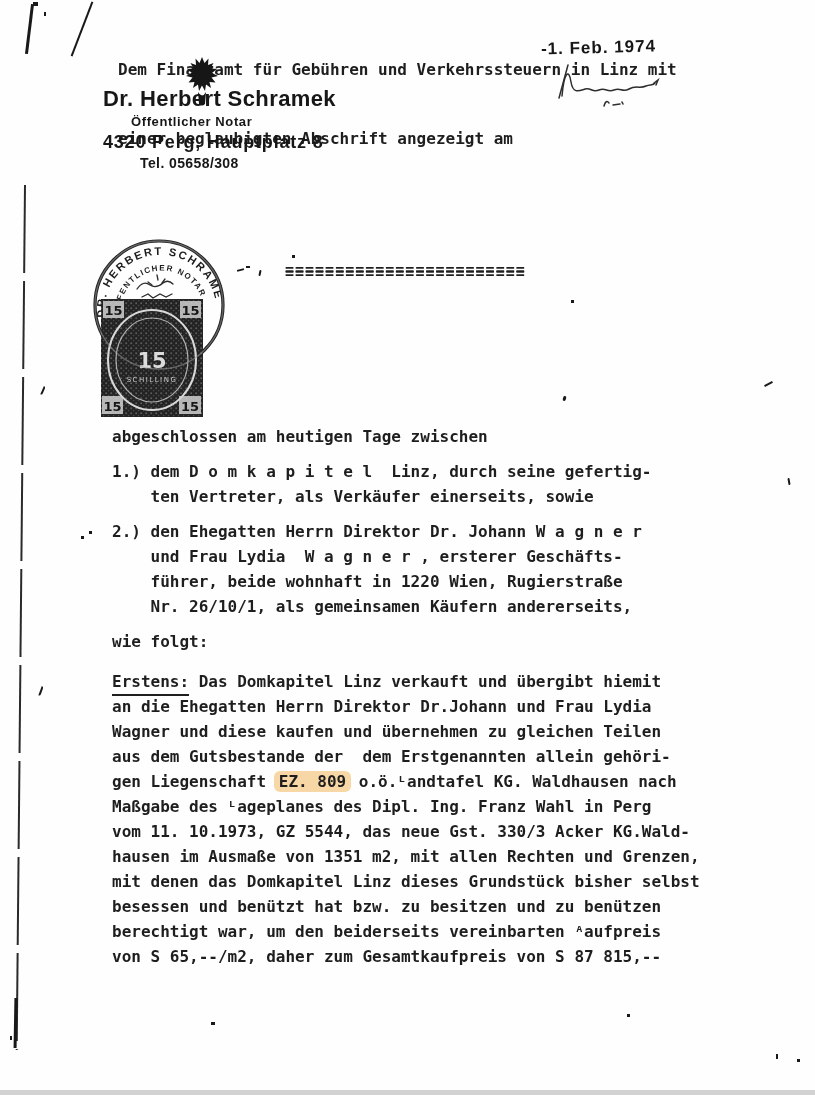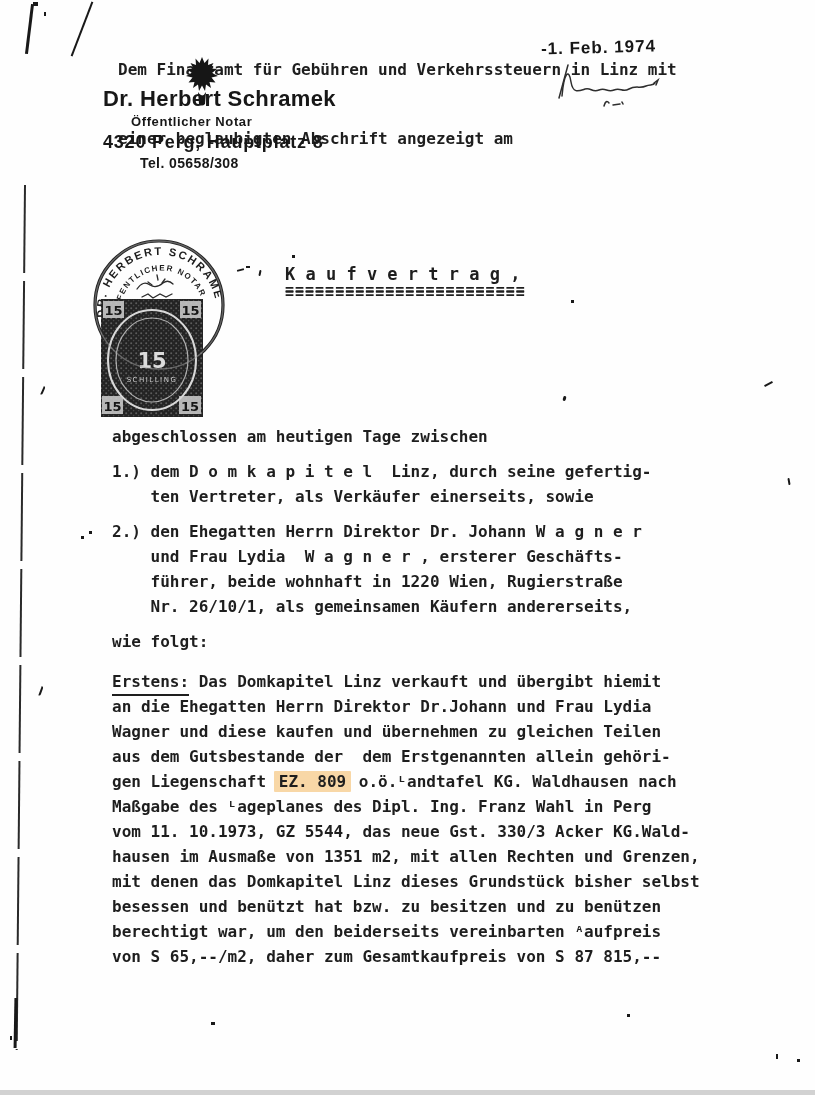--- a/index.html
+++ b/index.html
@@ -28,21 +28,21 @@
   .title-block{ position:absolute; left:285px; top:264px; }
   .title-heading{ font-size:17px; line-height:20px; white-space:pre; }
   .title-underline{ position:relative; height:14px; margin-top:1px; }
   .title-underline span{ position:absolute; left:0; top:0; font-size:15px; line-height:8px; letter-spacing:1px; white-space:pre; }
   .title-underline span.row2{ top:4px; }
   
   .contract-body{ position:absolute; left:112px; top:424px; font-size:16px; line-height:25px; white-space:pre; }
   .para{ margin:0 0 10px 0; }
   .para.gap-lg{ margin-top:15px; }
   .seg-underline{ border-bottom:2.5px solid #1e1e1e; padding-bottom:3px; }
-  .seg-highlight{ background:var(--hl,#f8d7a6); border-radius:1px; padding:1px 5px; margin:9px -2px; }
+  .seg-highlight{ background:var(--hl,#f8d7a6); border-radius:6px; padding:1px 5px; margin:9px -2px; }
   
   .seal{ position:absolute; left:85px; top:237px; }
   
   .art{ position:absolute; background:#191919; }
   .fold-line{
     position:absolute; left:24px; top:185px; width:2px; height:865px;
     transform:rotate(0.55deg); transform-origin:top center;
     background:repeating-linear-gradient(180deg,#2a2a2a 0 88px, rgba(42,42,42,0) 88px 96px);
   }
   .bottom-bar{ position:absolute; left:0; right:0; bottom:0; height:5px; background:#d2d2d2; }
@@ -131,21 +131,20 @@
     </g>
     <circle cx="74" cy="68" r="64" fill="none" stroke="#9a9a9a" stroke-width="1.4" opacity="0.55"></circle>
   </svg>
 
   <div class="art" style="left:237px;top:269px;width:7px;height:2px;transform:rotate(-14deg);"></div>
   <div class="art" style="left:246px;top:266px;width:4px;height:2px;"></div>
   <div class="art" style="left:259px;top:270px;width:2px;height:6px;border-radius:2px;transform:rotate(12deg);"></div>
   <div class="art" style="left:292px;top:255px;width:3px;height:3px;"></div>
 
   <div class="title-block tw">
-    <div class="title-heading">K a u f v e r t r a g ,</div>
     <div class="title-underline">
       <span>========================</span>
       <span class="row2">========================</span>
     </div>
   </div>
 
   <div class="contract-body tw"><div class="para"><div class="line"><span>abgeschlossen am heutigen Tage zwischen</span></div></div><div class="para"><div class="line"><span>1.) dem D o m k a p i t e l  Linz, durch seine gefertig-</span></div><div class="line"><span>    ten Vertreter, als Verkäufer einerseits, sowie</span></div></div><div class="para"><div class="line"><span>2.) den Ehegatten Herrn Direktor Dr. Johann W a g n e r</span></div><div class="line"><span>    und Frau Lydia  W a g n e r , ersterer Geschäfts-</span></div><div class="line"><span>    führer, beide wohnhaft in 1220 Wien, Rugierstraße</span></div><div class="line"><span>    Nr. 26/10/1, als gemeinsamen Käufern andererseits,</span></div></div><div class="para"><div class="line"><span>wie folgt:</span></div></div><div class="para gap-lg"><div class="line"><span class="seg-underline">Erstens:</span><span> Das Domkapitel Linz verkauft und übergibt hiemit</span></div><div class="line"><span>an die Ehegatten Herrn Direktor Dr.Johann und Frau Lydia</span></div><div class="line"><span>Wagner und diese kaufen und übernehmen zu gleichen Teilen</span></div><div class="line"><span>aus dem Gutsbestande der  dem Erstgenannten allein gehöri-</span></div><div class="line"><span>gen Liegenschaft </span><span class="seg-highlight">EZ. 809</span><span> o.ö.ᴸandtafel KG. Waldhausen nach</span></div><div class="line"><span>Maßgabe des ᴸageplanes des Dipl. Ing. Franz Wahl in Perg</span></div><div class="line"><span>vom 11. 10.1973, GZ 5544, das neue Gst. 330/3 Acker KG.Wald-</span></div><div class="line"><span>hausen im Ausmaße von 1351 m2, mit allen Rechten und Grenzen,</span></div><div class="line"><span>mit denen das Domkapitel Linz dieses Grundstück bisher selbst</span></div><div class="line"><span>besessen und benützt hat bzw. zu besitzen und zu benützen</span></div><div class="line"><span>berechtigt war, um den beiderseits vereinbarten ᴬaufpreis</span></div><div class="line"><span>von S 65,--/m2, daher zum Gesamtkaufpreis von S 87 815,--</span></div></div></div>
 
   <div class="art" style="left:81px;top:536px;width:3px;height:3px;"></div>
   <div class="art" style="left:89px;top:531px;width:3px;height:3px;"></div>

